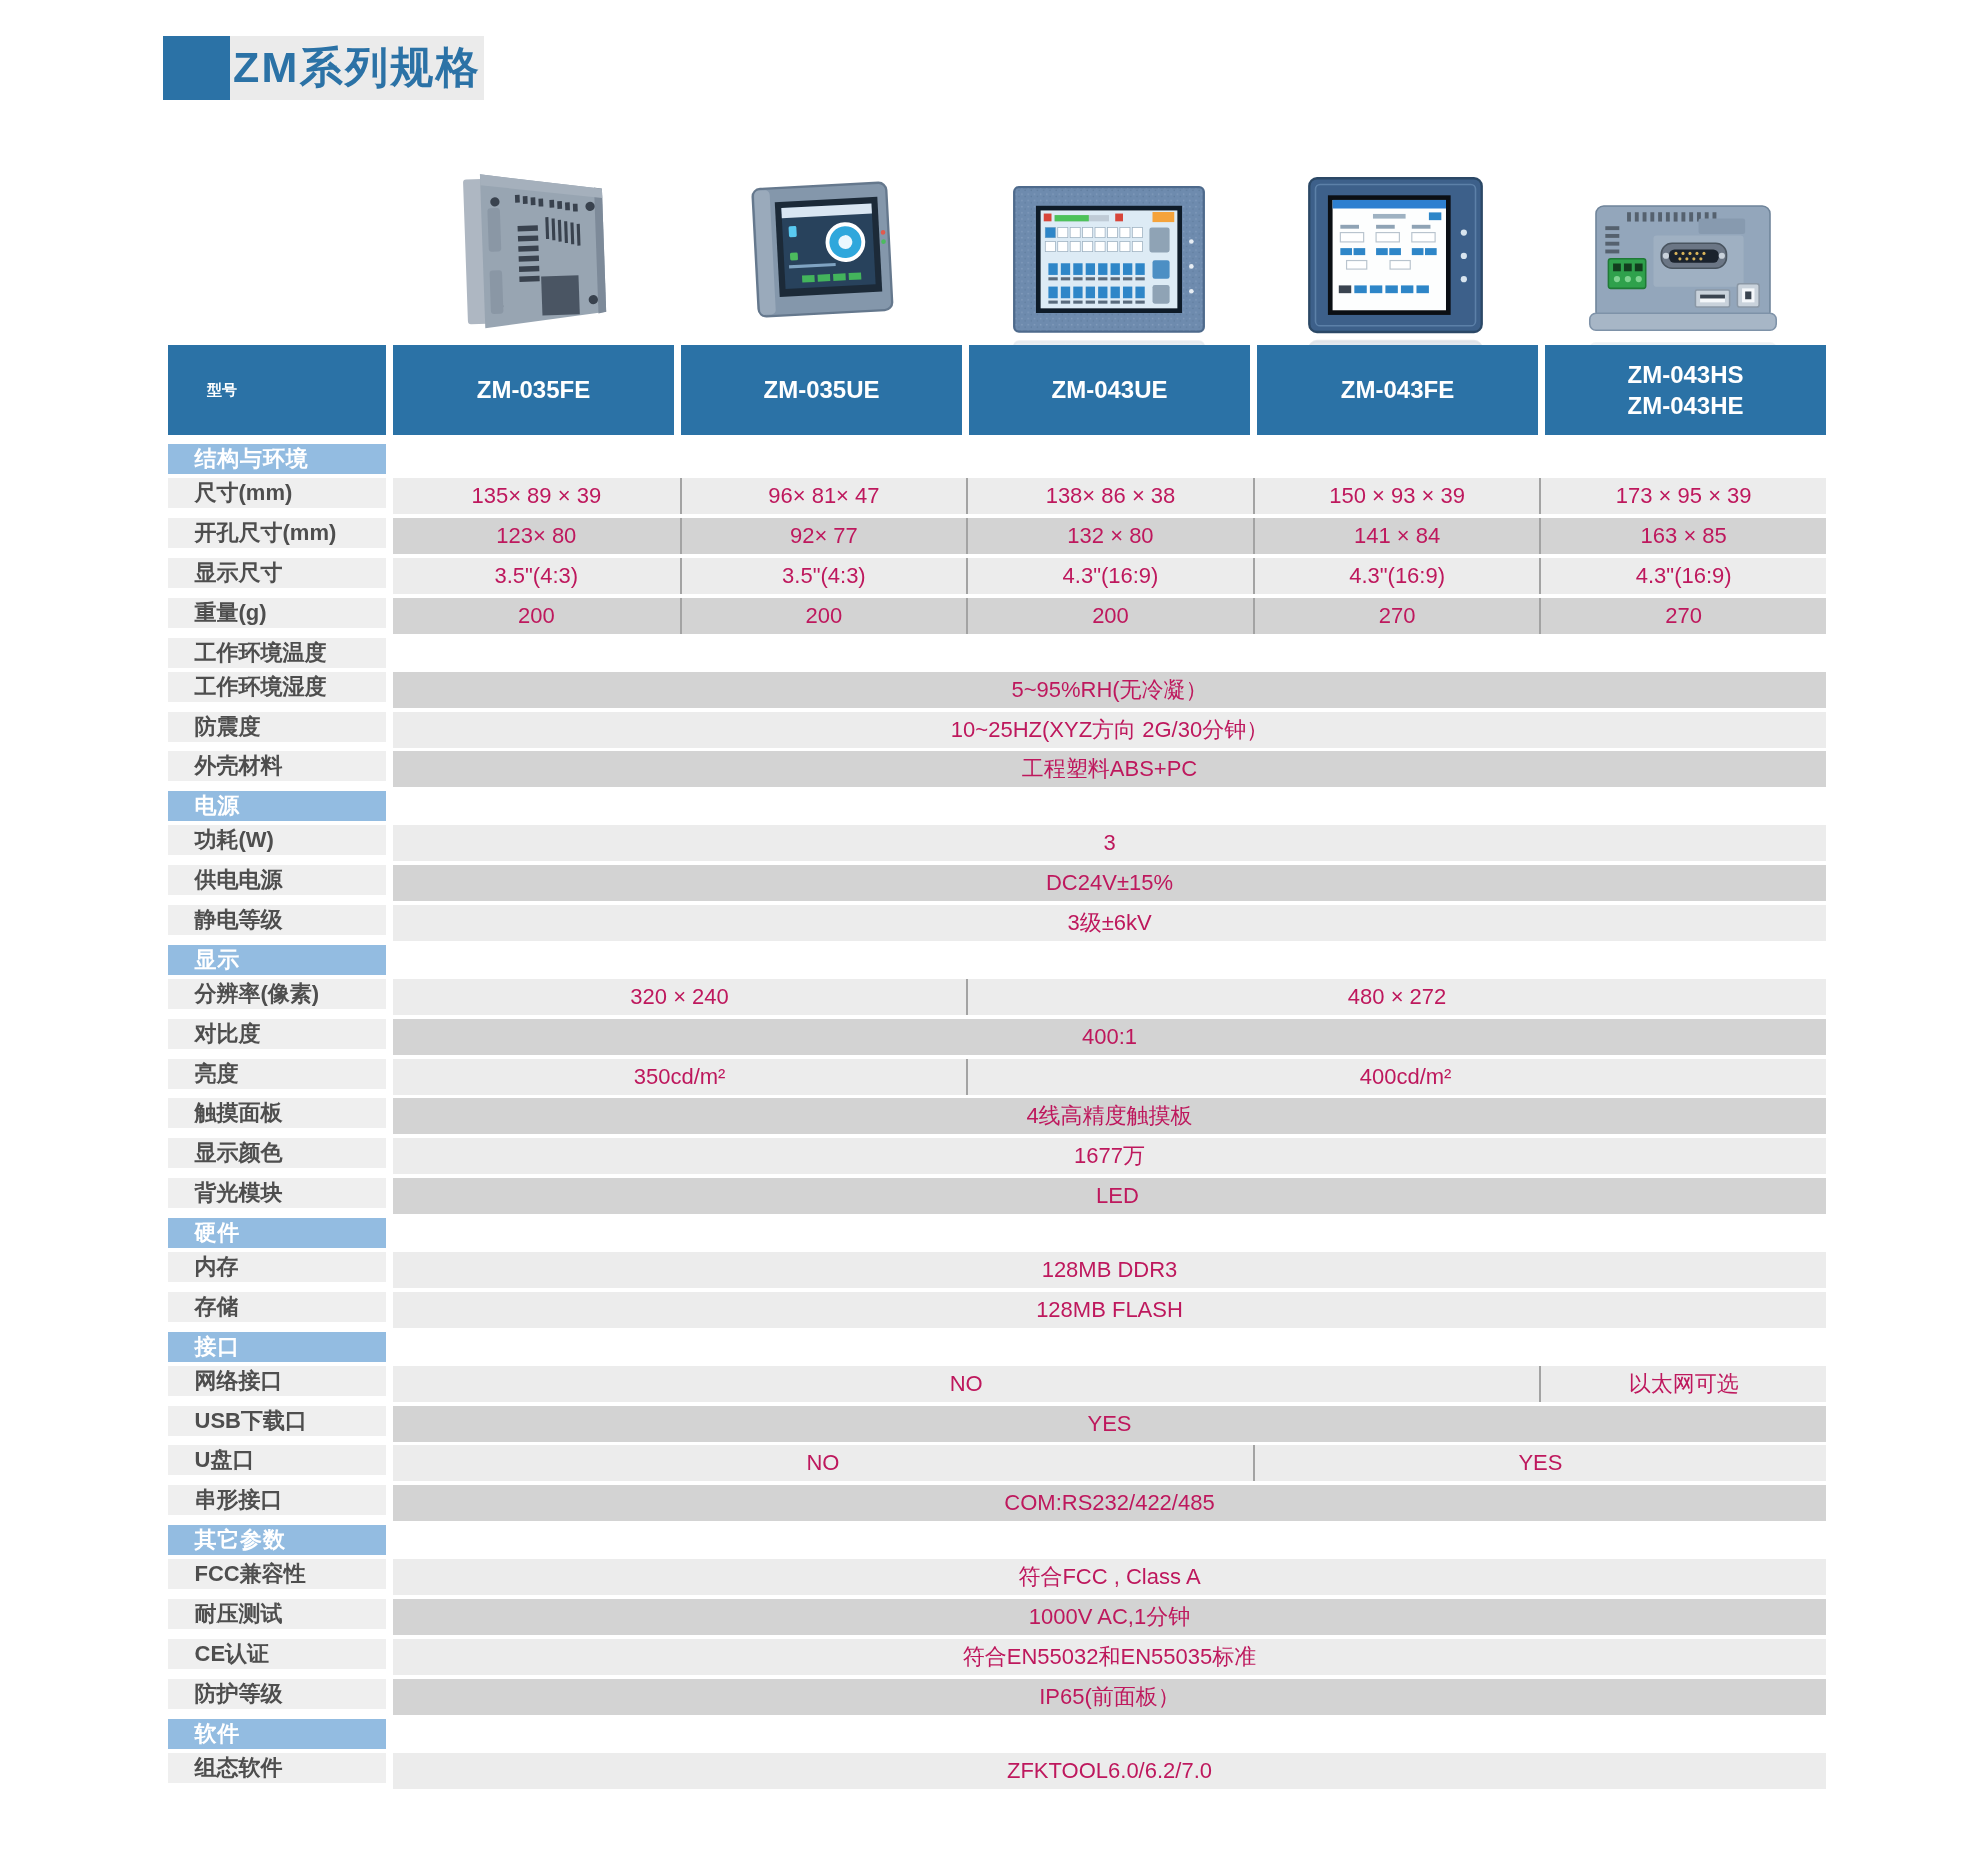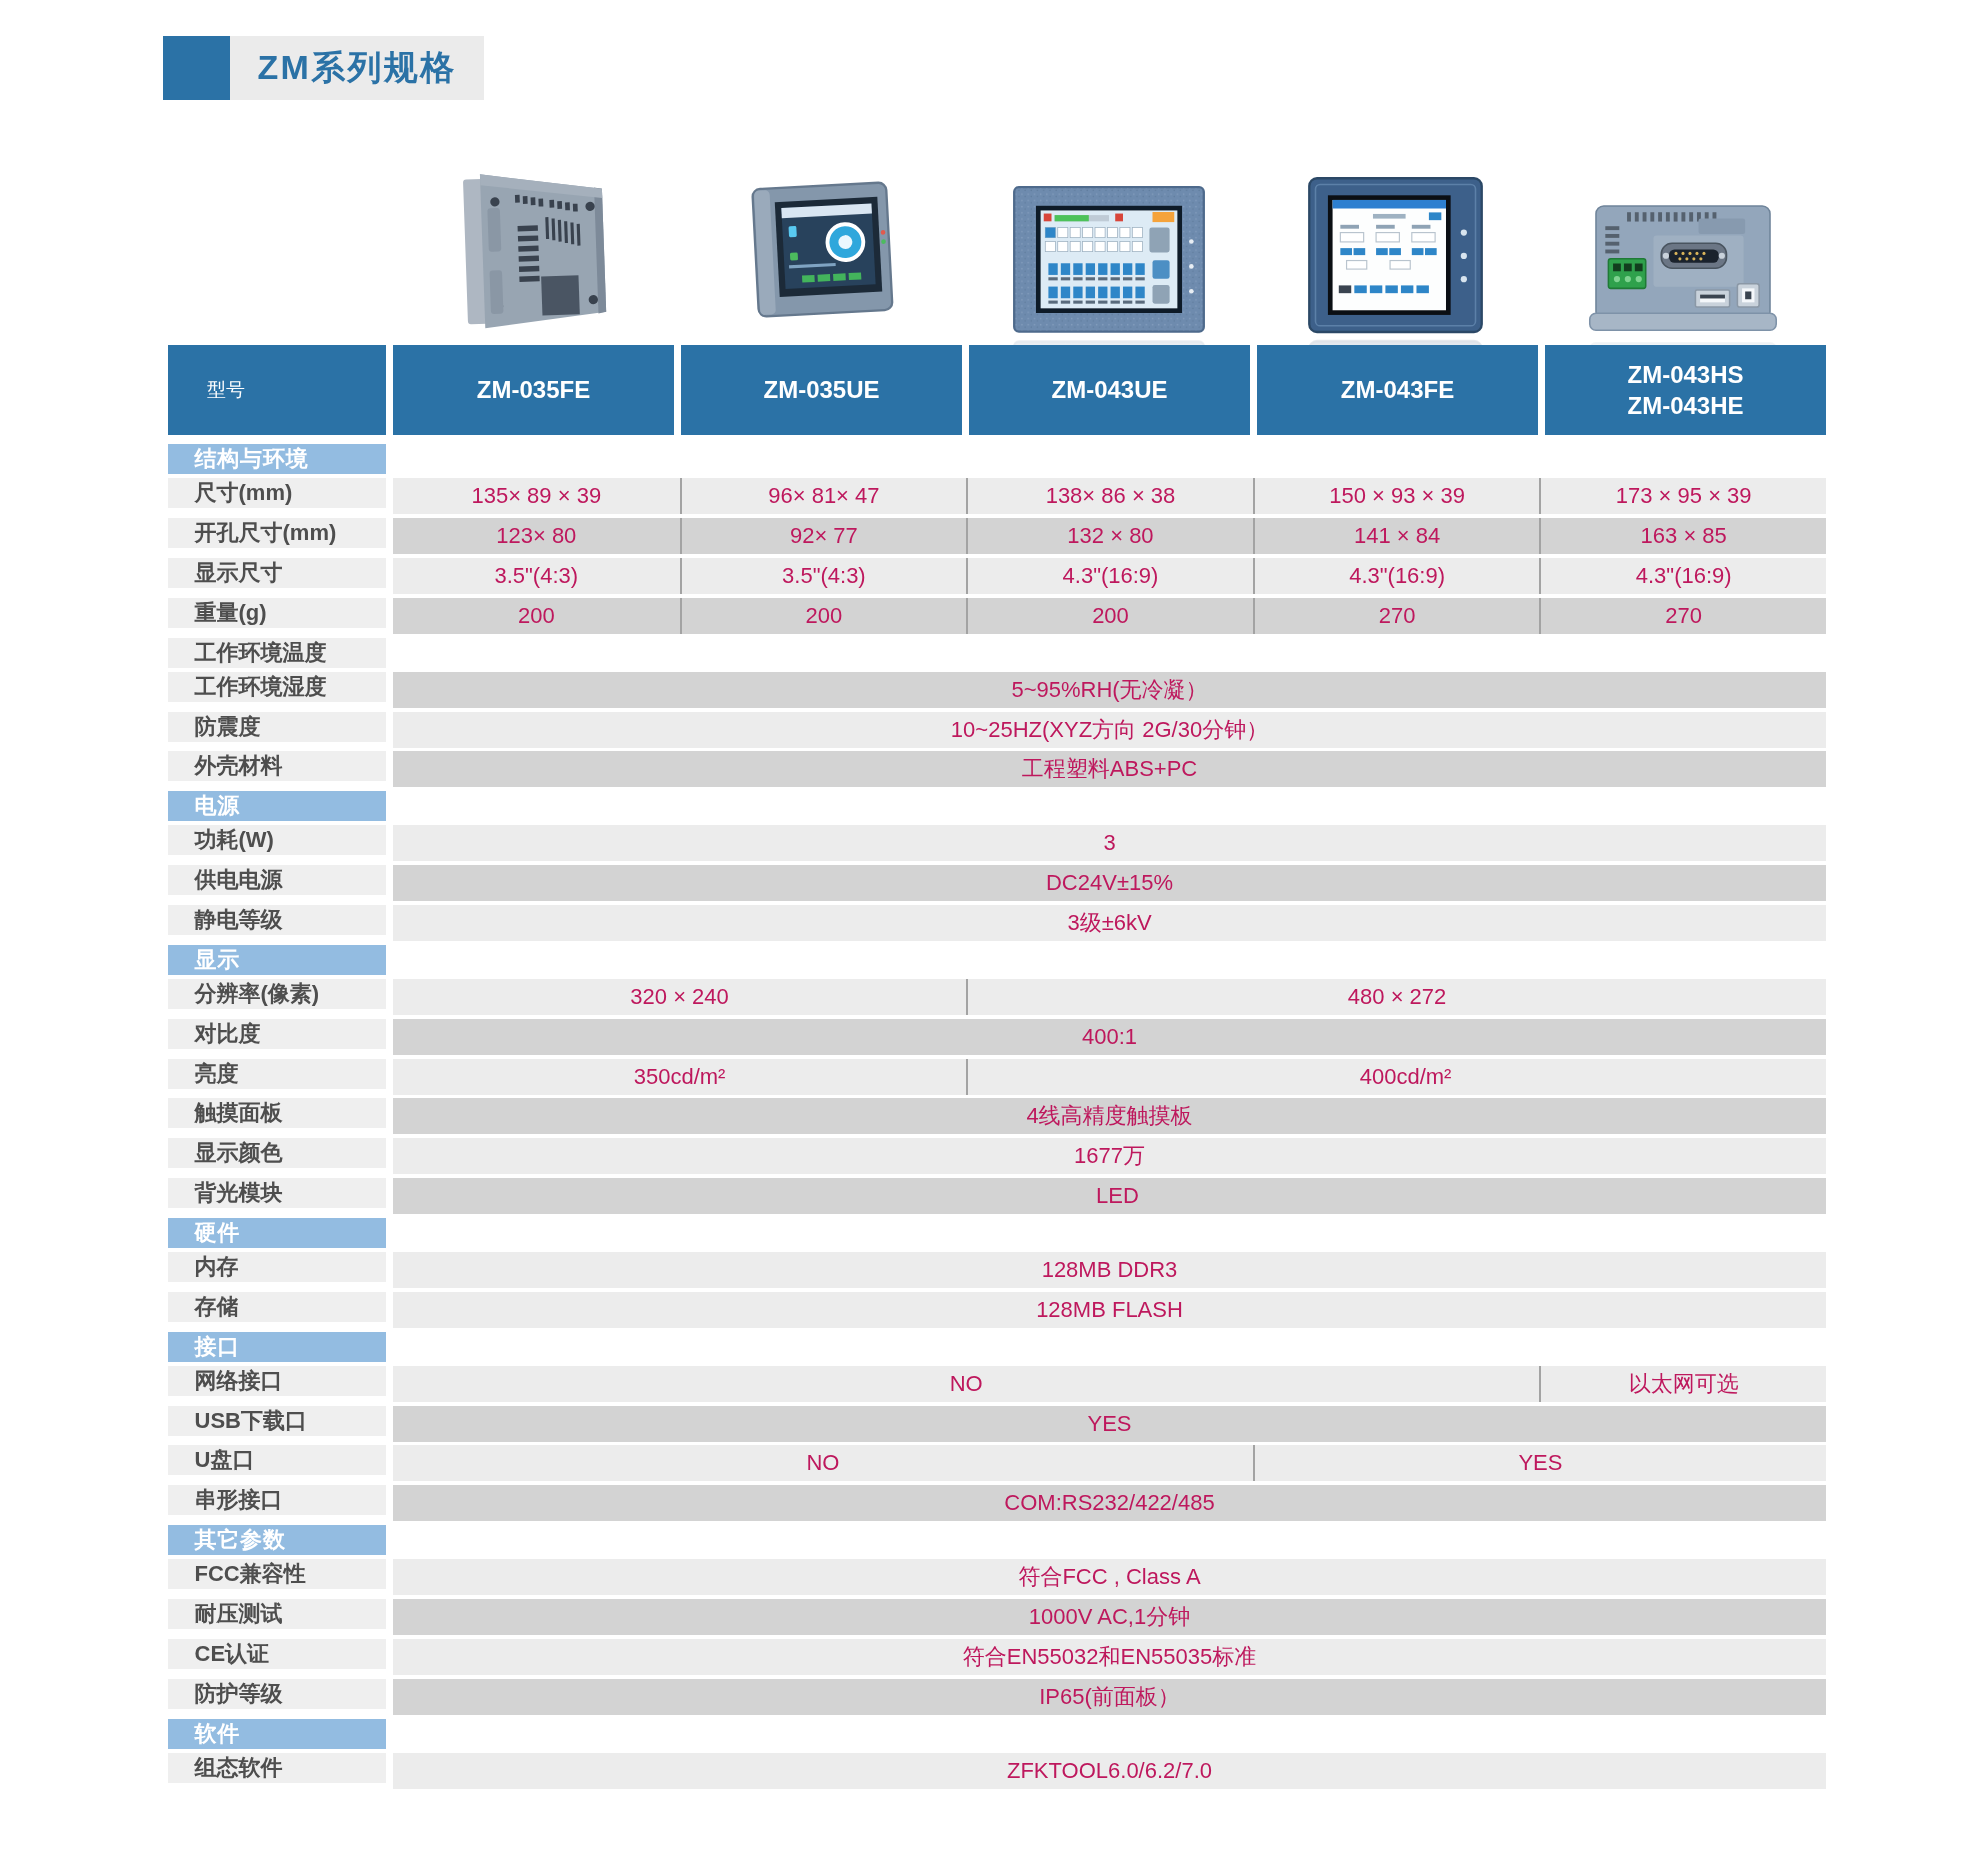--- a/index.html
+++ b/index.html
@@ -3,34 +3,34 @@
 <meta charset="utf-8">
 <style>
   html,body{margin:0;padding:0;background:#fff;}
   .page{position:relative;width:1986px;height:1870px;background:#fff;overflow:hidden;
         font-family:"Liberation Sans","DejaVu Sans",sans-serif;}
 
   
   .title-block{position:absolute;left:163px;top:36px;display:flex;height:64px;}
   .title-square{width:67px;height:64px;background:#2B72A6;}
   .title-bar{width:254px;height:64px;background:#EBEBEB;display:flex;align-items:center;justify-content:center;}
-  .title-text{color:#2B72A6;font-size:34px;font-weight:bold;letter-spacing:2.3px;}
+  .title-text{color:#2B72A6;font-size:43px;font-weight:bold;letter-spacing:2.3px;}
 
   
   .products{position:absolute;left:392px;top:117px;width:1434px;height:222px;
             display:grid;grid-template-columns:repeat(5,1fr);align-items:end;justify-items:center;}
   .product{display:flex;align-items:flex-end;justify-content:center;
            -webkit-box-reflect:below -4.7px linear-gradient(transparent 72%,rgba(0,0,0,.18));}
 
   
   .spec-table{position:absolute;left:168px;top:345px;width:1658px;}
   .header-row{display:grid;grid-template-columns:218px repeat(5,1fr);column-gap:7px;height:90px;margin-bottom:9.3px;}
   .header-cell{background:#2B72A6;color:#fff;display:flex;align-items:center;justify-content:center;
                font-size:24px;font-weight:bold;text-align:center;white-space:pre-line;line-height:1.3;}
-  .header-cell.model-label{justify-content:flex-start;padding-left:39px;font-size:19px;font-weight:400;}
+  .header-cell.model-label{justify-content:flex-start;padding-left:39px;font-size:15px;font-weight:700;}
 
   .row{display:grid;grid-template-columns:218px 1fr;column-gap:7px;margin-bottom:3.9px;}
   .row-label{background:#EFEFEF;color:#4E4E4E;font-size:22px;font-weight:600;
              display:flex;align-items:center;padding-left:26.5px;height:30px;}
   .section-row .row-label{background:#93BCE1;color:#fff;font-weight:bold;letter-spacing:0.8px;}
   .section-row .row-data{background:transparent;}
   .row-data{display:grid;grid-template-columns:repeat(5,1fr);}
   .cell{display:flex;align-items:center;justify-content:center;
         font-size:22px;color:#be185d;font-weight:500;height:36px;text-align:center;}
   .data-row.light .cell{background:#ECECEC;}

